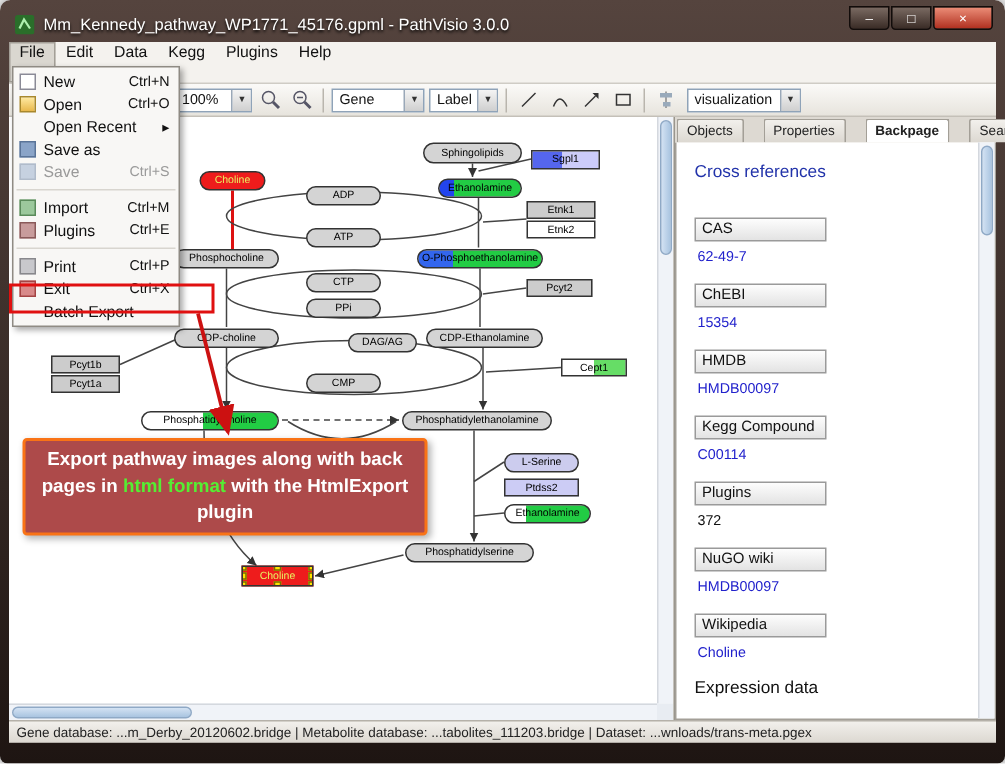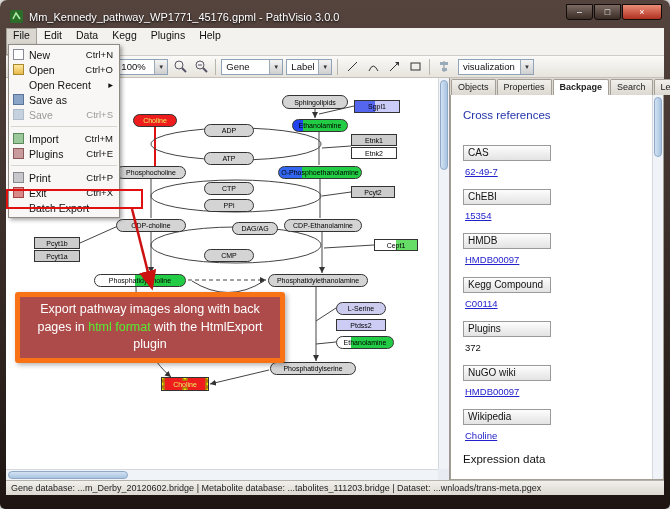--- a/index.html
+++ b/index.html
@@ -30,51 +30,51 @@
 .pnode{position:absolute;border:1px solid #333;display:flex;align-items:center;justify-content:center;font-size:7px;color:#000;line-height:1;white-space:nowrap;overflow:hidden}
 .pnode.pill{border-radius:7px}
 .pnode.ellipse{border-radius:50%}
 .handle{position:absolute;width:5px;height:5px;background:#ffe400;border:1px solid #7a6a00;transform:translate(-50%,-50%)}
 .vscroll{position:absolute;right:0;top:0;bottom:11px;width:11px;background:#f0f3f8;border-left:1px solid #d4d8de}
 .hscroll{position:absolute;left:0;right:11px;bottom:0;height:11px;background:#f0f3f8;border-top:1px solid #d4d8de}
 .thumb-v{position:absolute;left:1px;right:1px;top:2px;height:90px;background:linear-gradient(90deg,#d3e2f3,#a9c4e0);border:1px solid #8fa9c6;border-radius:4px}
 .thumb-h{position:absolute;top:1px;bottom:1px;left:2px;width:120px;background:linear-gradient(#d3e2f3,#a9c4e0);border:1px solid #8fa9c6;border-radius:4px}
 .scorner{position:absolute;right:0;bottom:0;width:11px;height:11px;background:#e8ecf2}
 .rightpanel{width:215px;background:#ece9e2;border-left:1px solid #9a968e;position:relative;display:flex;flex-direction:column}
-.tabs{height:17px;display:flex;gap:1px;padding:1px 1px 0 1px;background:#ddd9d2}
+.tabs{height:17px;display:flex;gap:13px;padding:1px 1px 0 1px;background:#ddd9d2}
 .tab{font-size:9px;padding:2px 6px 0 6px;background:linear-gradient(#f2f0ec,#dcd8d1);border:1px solid #a39f97;border-bottom:none;border-radius:2px 2px 0 0;color:#222;white-space:nowrap}
 .tab.active{background:#fff;font-weight:bold}
 .panel-body{flex:1;background:#fff;position:relative;border:1px solid #a39f97;border-top:none}
 .panel-scroll{position:absolute;right:0;top:0;bottom:0;width:11px;background:#f0f3f8;border-left:1px solid #d4d8de}
 .panel-content{position:absolute;left:0;right:11px;top:0;bottom:0;padding:8px 4px 0 12px;overflow:hidden}
 .xref-heading{color:#2233aa;font-weight:normal;font-size:11.5px;margin:6px 0 24px 0}
 .ref-section{margin:0}
 .ref-header{width:88px;height:16px;border:1px solid #9a9a9a;background:linear-gradient(#fdfdfd,#e3e3e3);font-size:10px;line-height:14px;padding-left:4px;color:#111}
 .ref-value{font-size:9.5px;margin:5px 0 12px 2px;color:#111;display:block;text-decoration:none}
-.ref-value.link{color:#2222cc;text-decoration:underline}
+.ref-value.link{color:#2222cc;}
 .expr-heading{font-weight:normal;font-size:11.5px;color:#111;margin-top:4px}
 .statusbar{height:15px;background:linear-gradient(#f2f0ec,#dcd8d1);border-top:1px solid #b5b1a9;font-size:9px;color:#222;display:flex;align-items:center;padding:0 5px;white-space:nowrap;overflow:hidden}
 .file-menu{position:absolute;left:8px;top:44px;width:112px;background:#f8f7f5;border:1px solid #8f8b84;box-shadow:2px 2px 4px rgba(0,0,0,.35);padding:2px 0;z-index:35}
 .menu-item{height:15px;display:flex;align-items:center;padding:0 6px 0 4px;font-size:10.5px;color:#111}
 .menu-item.disabled{color:#9a9a9a}
 .menu-item.disabled .mi-icon{opacity:.45}
 .mi-icon{width:11px;height:11px;margin-right:5px;flex:none;border:1px solid transparent}
 .mi-icon.new-file-icon{background:#fff;border-color:#8a8a96}
 .mi-icon.open-folder-icon{background:linear-gradient(#ffe9a0,#e8b84c);border-color:#a8882c}
 .mi-icon.save-icon,.mi-icon.save-as-icon{background:#8aa4c8;border-color:#5a7498}
 .mi-icon.import-icon{background:#9cc89c;border-color:#5a8a5a}
 .mi-icon.export-icon{background:#c89c9c;border-color:#8a5a5a}
 .mi-icon.print-icon{background:#c8c8cc;border-color:#88888c}
 .mi-icon.exit-icon{background:#d88a8a;border-color:#a44444}
 .mi-label{flex:1;white-space:nowrap}
 .mi-shortcut{font-size:9.5px;color:inherit;margin-left:8px}
 .menu-sep{height:5px;border-bottom:1px solid #d8d5cf;margin:0 2px 4px 2px}
 .anno-rect{position:absolute;left:6px;top:189px;width:137px;height:20px;border:2px solid #e01010;z-index:40;background:transparent}
 .anno-arrow{position:absolute;left:0;top:0;width:670px;height:509px;z-index:39;pointer-events:none}
-.callout{position:absolute;left:15px;top:292px;width:270px;min-height:54px;background:#ad4a4a;border:5px solid #f97316;border-radius:3px;z-index:38;color:#fff;font-weight:normal;font-size:12.5px;line-height:1.4;text-align:center;padding:4px 8px;box-shadow:2px 2px 5px rgba(0,0,0,.3)}
+.callout{position:absolute;left:15px;top:292px;width:270px;min-height:54px;background:#ad4a4a;border:2px solid #f97316;border-radius:3px;z-index:38;color:#fff;font-weight:bold;font-size:12.5px;line-height:1.4;text-align:center;padding:4px 8px;box-shadow:2px 2px 5px rgba(0,0,0,.3)}
 .callout .hl{color:#55ee33}
 svg{display:block}
 </style>
 </head>
 <body>
 
 <div class="window">
 
   <div class="titlebar">
     <svg class="title-icon" viewBox="0 0 13 13">

